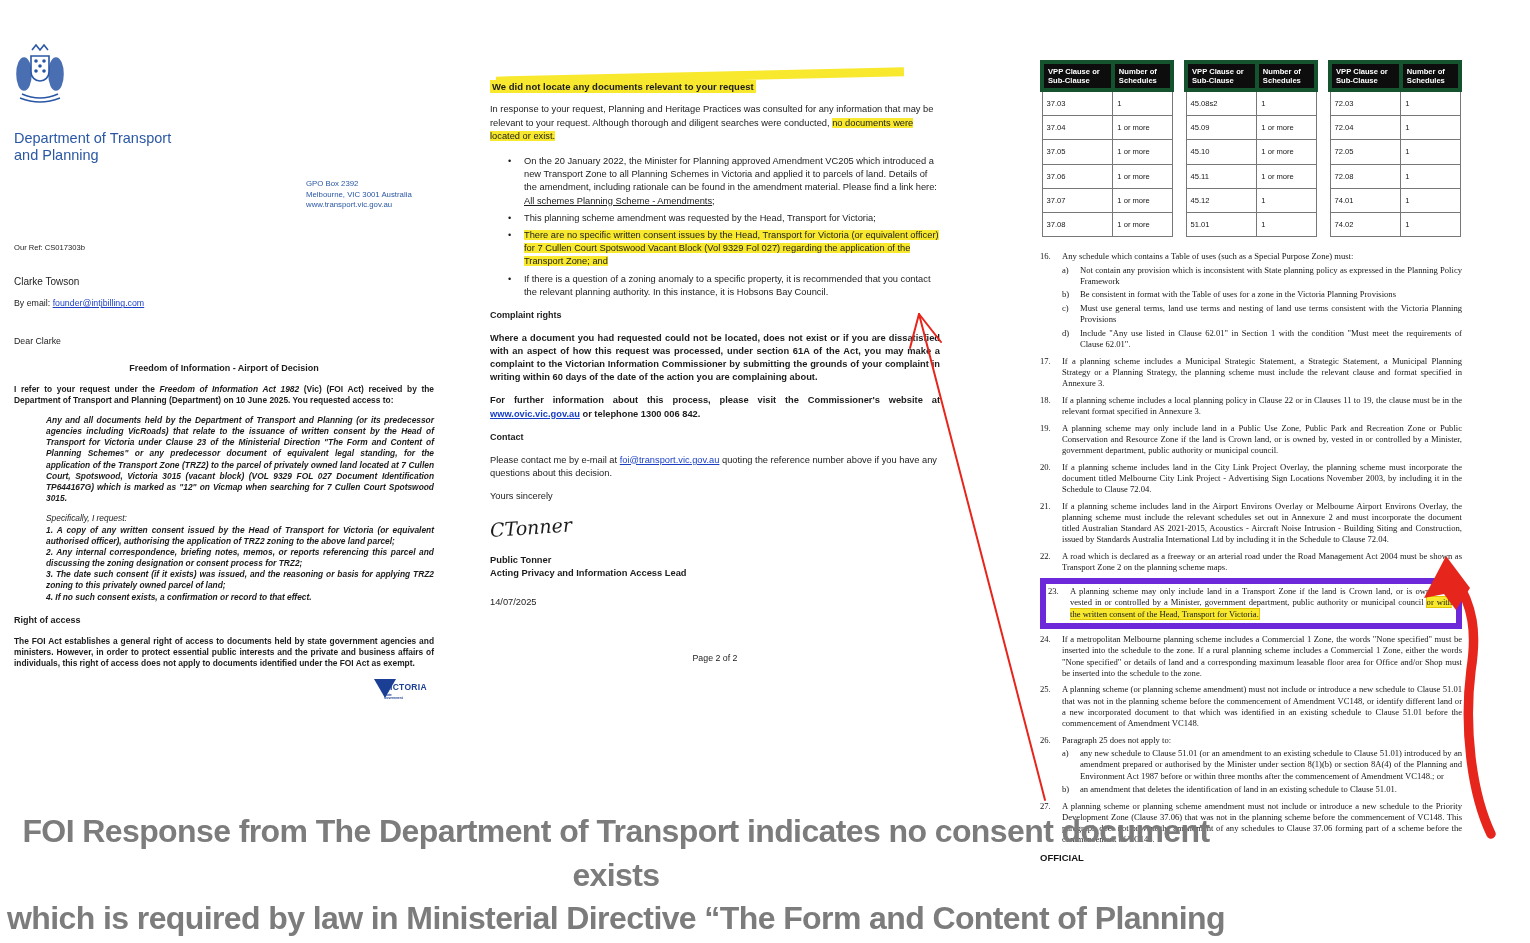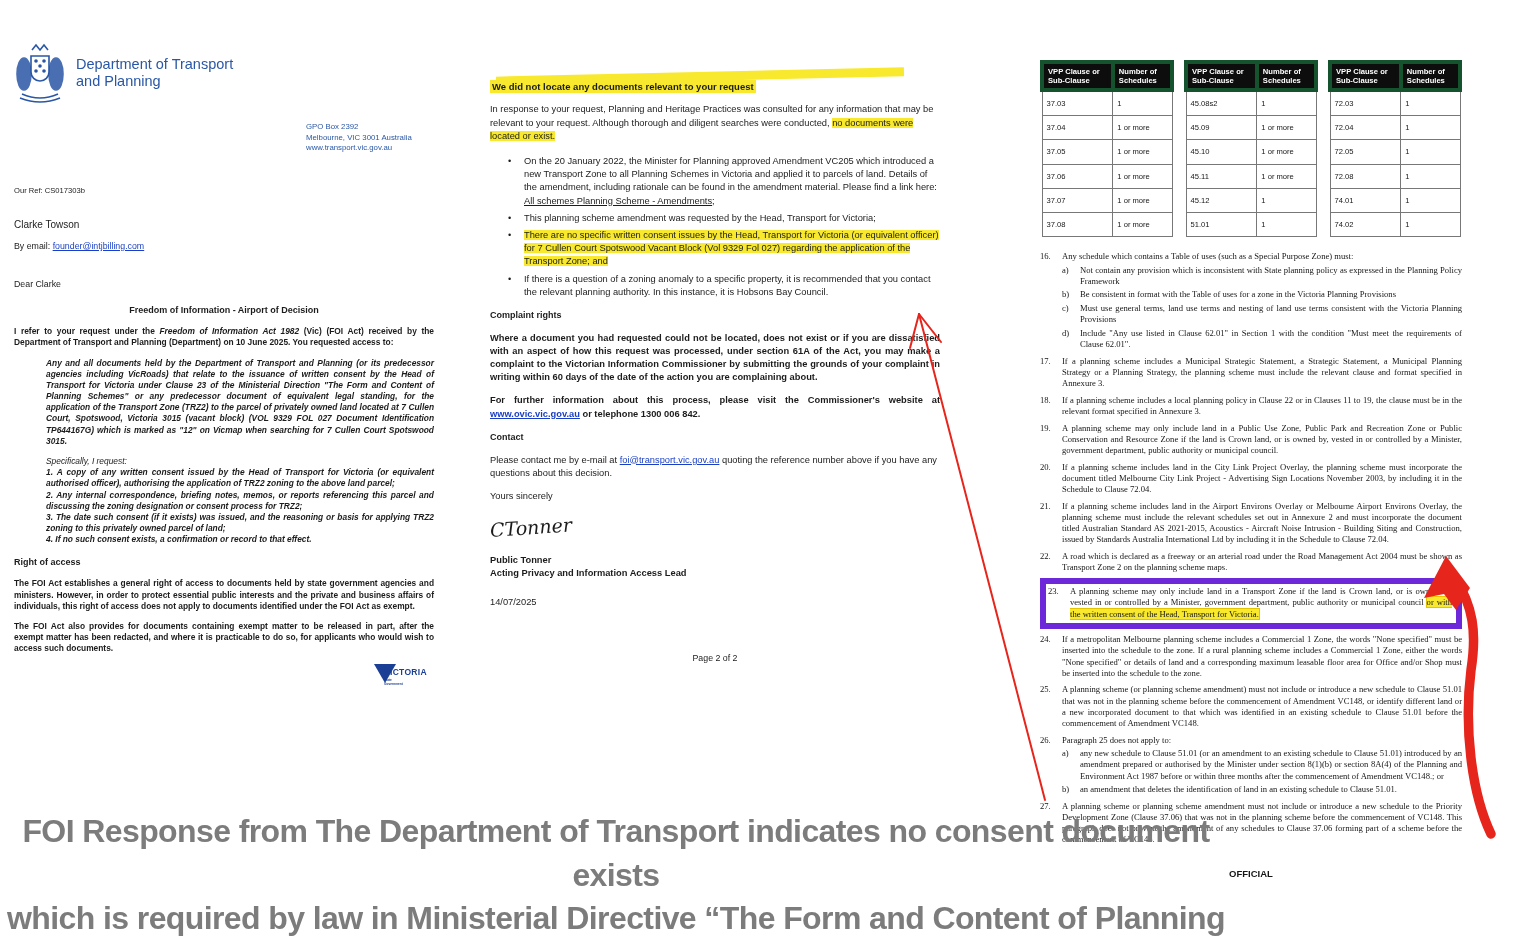--- a/index.html
+++ b/index.html
@@ -2,21 +2,21 @@
 <html><head>
 <meta charset="utf-8">
 <style>
   html,body{margin:0;padding:0;background:#fff;}
   #page{position:relative;width:1530px;height:943px;background:#ffffff;overflow:hidden;
         font-family:"Liberation Sans",sans-serif;color:#1c1c1c;}
   .sheet{position:absolute;background:#fff;}
 
   
   .letter1{left:14px;top:42px;width:420px;font-size:8.4px;line-height:1.33;}
-  .l1-header{display:flex;align-items:flex-start;gap:10px;}
+  .l1-header{display:flex;align-items:flex-start;gap:10px;flex-direction:column;}
   .dept-name{color:#2a57a5;font-size:14.5px;line-height:1.15;margin-top:14px;font-weight:500;}
   .address{margin:16px 0 0 292px;color:#2a57a5;font-size:7.8px;line-height:1.35;}
   .ref{margin-top:32px;font-size:7.6px;}
   .recipient{margin-top:22px;font-size:10px;}
   .email-line{margin-top:10px;font-size:8.8px;}
   .link{color:#1a3fc4;text-decoration:underline;cursor:pointer;}
   .salutation{margin-top:26px;font-size:8.8px;}
   .letter-heading{margin-top:15px;text-align:center;font-weight:bold;font-size:9px;}
   .letter1 p{margin:9px 0 0 0;}
   .just{text-align:justify;font-weight:bold;}
@@ -56,21 +56,21 @@
   .clause-list{margin-top:14px;text-align:justify;}
   .clause{display:flex;margin-top:5.5px;}
   .cnum{width:22px;flex:none;}
   .ctext{flex:1;}
   .sub{display:flex;margin:2.5px 0 0 22px;}
   .slet{width:18px;flex:none;}
   .stext{flex:1;}
   .red-box{border:6px solid #6d28d9;padding:1px 4px 3px 2px;margin-top:5px;}
   .red-box .clause{margin-top:1px;}
   .hl-box{background:#f8e92e;box-shadow:0 0 0 1.2px #e3c400;}
-  .official{margin-top:22px;text-align:center;font-family:"Liberation Sans",sans-serif;font-weight:bold;font-size:9.5px;}
+  .official{margin-top:6px;text-align:left;font-family:"Liberation Sans",sans-serif;font-weight:bold;font-size:9.5px;}
 
   
   .caption{position:absolute;left:0;top:810px;width:1232px;text-align:center;
            font-weight:bold;font-size:32px;line-height:1.36;color:#7c7c7c;letter-spacing:-0.6px;}
 
   
   #overlay{position:absolute;left:0;top:0;width:1530px;height:943px;pointer-events:none;z-index:9;}
 </style>
 </head>
 <body>
@@ -122,21 +122,20 @@
     <p class="quote just">Any and all documents held by the Department of Transport and Planning (or its predecessor agencies including VicRoads) that relate to the issuance of written consent by the Head of Transport for Victoria under Clause 23 of the Ministerial Direction "The Form and Content of Planning Schemes" or any predecessor document of equivalent legal standing, for the application of the Transport Zone (TRZ2) to the parcel of privately owned land located at 7 Cullen Court, Spotswood, Victoria 3015 (vacant block) (VOL 9329 FOL 027 Document Identification TP644167G) which is marked as "12" on Vicmap when searching for 7 Cullen Court Spotswood 3015.</p>
     <p class="quote">Specifically, I request:</p>
 
     <p class="req-item just">1. A copy of any written consent issued by the Head of Transport for Victoria (or equivalent authorised officer), authorising the application of TRZ2 zoning to the above land parcel;</p>
     <p class="req-item just" style="margin-top:0">2. Any internal correspondence, briefing notes, memos, or reports referencing this parcel and discussing the zoning designation or consent process for TRZ2;</p>
     <p class="req-item just" style="margin-top:0">3. The date such consent (if it exists) was issued, and the reasoning or basis for applying TRZ2 zoning to this privately owned parcel of land;</p>
     <p class="req-item just" style="margin-top:0">4. If no such consent exists, a confirmation or record to that effect.</p>
 
     <div class="sub-heading">Right of access</div>
     <p class="just">The FOI Act establishes a general right of access to documents held by state government agencies and ministers.  However, in order to protect essential public interests and the private and business affairs of individuals, this right of access does not apply to documents identified under the FOI Act as exempt.</p>
-    <p class="just">The FOI Act also provides for documents containing exempt matter to be released in part, after the exempt matter has been redacted, and where it is practicable to do so, for applicants who would wish to access such documents.</p>
 
     <div class="vic-logo">
       <div class="vic-tri"></div>
       <div>
         <div class="vic-word">VICTORIA</div>
         <div class="vic-sub" style="margin-left:-14px;"><span>State</span><br><span>Government</span></div>
       </div>
     </div>
   </div>
 

